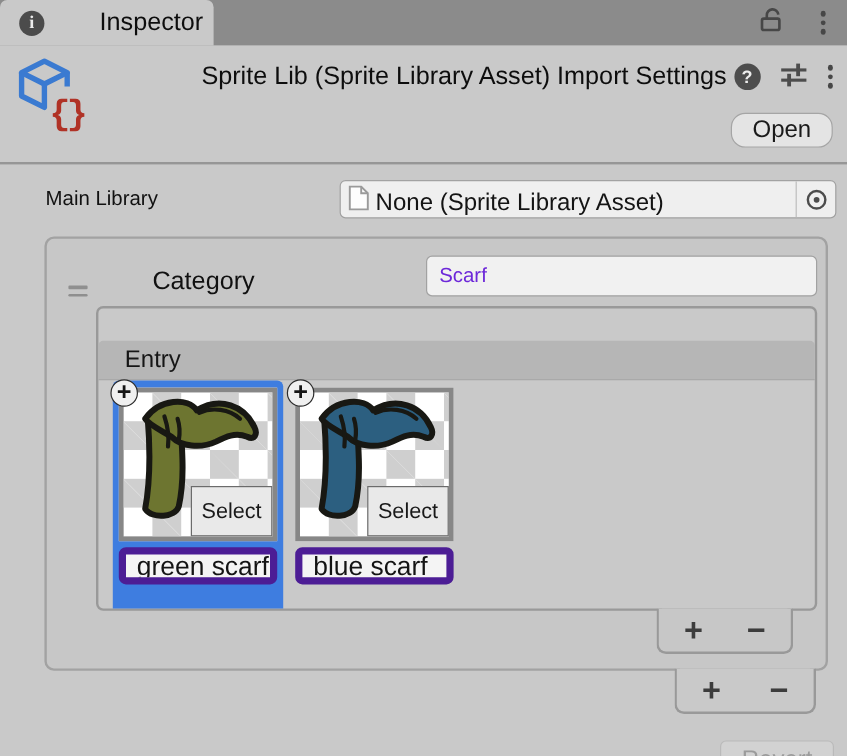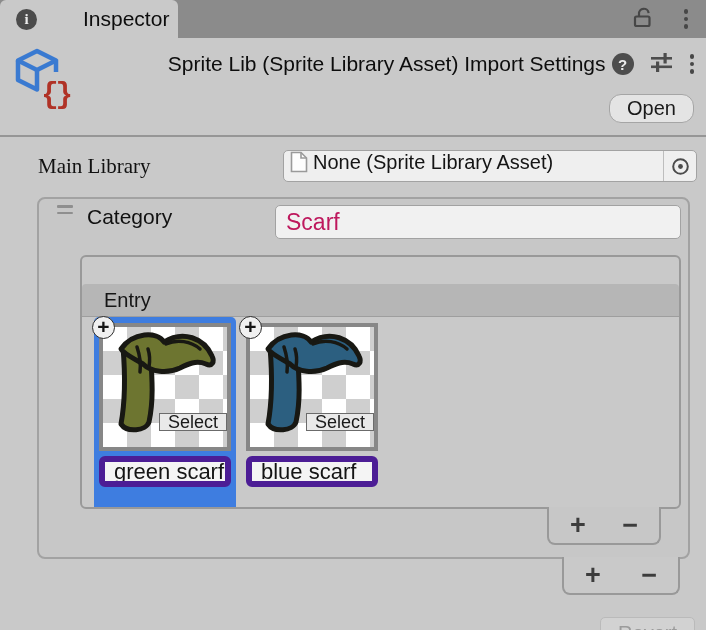--- a/index.html
+++ b/index.html
@@ -50,39 +50,39 @@
   }
   .open-row{display:flex;justify-content:flex-end;margin-top:14px;}
   .btn{
     background:#e4e4e4;border:1px solid #a5a5a5;border-radius:12px;font-size:20px;
     display:inline-flex;align-items:center;justify-content:center;color:#1a1a1a;
   }
   .open-btn{height:29px;padding:0 17px;}
 
   
   .row-mainlib{display:flex;align-items:center;margin:12px 9px 0 38px;height:34px;}
-  .row-mainlib .label{width:245px;font-size:21px;flex:none;font-family:Liberation Serif, serif;}
+  .row-mainlib .label{width:245px;font-size:17px;flex:none;}
   .obj-field{
     flex:1;height:32px;background:#efefef;border:1px solid #a2a2a2;border-radius:5px;
-    display:flex;align-items:flex-start;padding-left:6px;overflow:hidden;
+    display:flex;align-items:flex-end;padding-left:6px;overflow:hidden;
   }
   .obj-text{flex:1;font-size:20px;white-space:nowrap;overflow:hidden;padding-left:5px;color:#141414;}
   .obj-picker{width:33px;align-self:stretch;border-left:1px solid #bdbdbd;display:flex;align-items:center;justify-content:center;flex:none;}
 
   .category-box{
     margin:14px 16px 0 37px;border:2px solid #a2a2a2;border-radius:8px;
     background:#c7c7c7;padding-top:6px;position:relative;
   }
-  .cat-row{display:flex;align-items:flex-start;height:42px;padding:0 7px 0 18px;}
+  .cat-row{display:flex;align-items:flex-end;height:42px;padding:0 7px 0 18px;gap:40px;}
   .drag-handle{width:16px;display:flex;flex-direction:column;gap:4px;flex:none;}
   .drag-handle i{height:2.5px;background:#8f8f8f;border-radius:1px;display:block;}
   .cat-label{width:188px;font-size:21px;margin-left:14px;flex:none;}
   .text-field{
     flex:1;height:32px;background:#f1f1f1;border:1px solid #a2a2a2;border-radius:5px;
-    font-size:23px;display:flex;align-items:center;padding:16px 10px;color:#be185d;overflow:hidden;white-space:nowrap;
+    font-size:17px;display:flex;align-items:center;padding:16px 10px;color:#6d28d9;overflow:hidden;white-space:nowrap;
   }
 
   .entry-panel{margin:8px 7px 0 41px;border:2px solid #999;border-radius:6px;background:#c9c9c9;}
   .entry-header{
     height:33px;background:#b6b6b6;border-bottom:1px solid #9e9e9e;border-radius:4px 4px 0 0;
     display:flex;align-items:center;padding-left:22px;font-size:20px;color:#161616;margin-top:27px;
   }
   .entry-body{height:190px;display:flex;align-items:stretch;padding-left:12px;}
   .tile-wrap{width:142px;padding:6px 5px 0 5px;border-radius:5px 5px 0 0;}
   .tile-wrap.selected{background:var(--selection,#3E7DE0);}
@@ -95,21 +95,21 @@
       linear-gradient(45deg,#cfcfcf 25%,transparent 25%,transparent 75%,#cfcfcf 75%);
     background-size:48px 48px;background-position:0 0,24px 24px;
   }
   .thumb-frame svg{position:absolute;inset:0;width:100%;height:100%;}
   .plus-badge{
     position:absolute;top:-11px;left:-11px;width:23px;height:23px;border-radius:50%;
     background:#f0f0f0;border:1.5px solid #2c2c2c;color:#161616;
     font-size:21px;font-weight:bold;line-height:19px;text-align:center;z-index:2;
   }
   .select-btn{
-    position:absolute;right:0;bottom:16px;height:18px;padding:0 8px;
+    position:absolute;right:0;bottom:0;height:42px;padding:0 8px;
     background:#e9e9e9;border:1px solid #6b6b6b;font-size:18px;color:#191919;
     display:flex;align-items:center;z-index:1;
   }
   .name-field{
     margin-top:5px;width:132px;height:31px;background:#f4f4f4;border:6px solid #4c1d95;border-radius:6px;
     font-size:22px;color:#141414;display:flex;align-items:center;
     padding:0 4px 0 9px;overflow:hidden;white-space:nowrap;
   }
 
   .list-footer{

